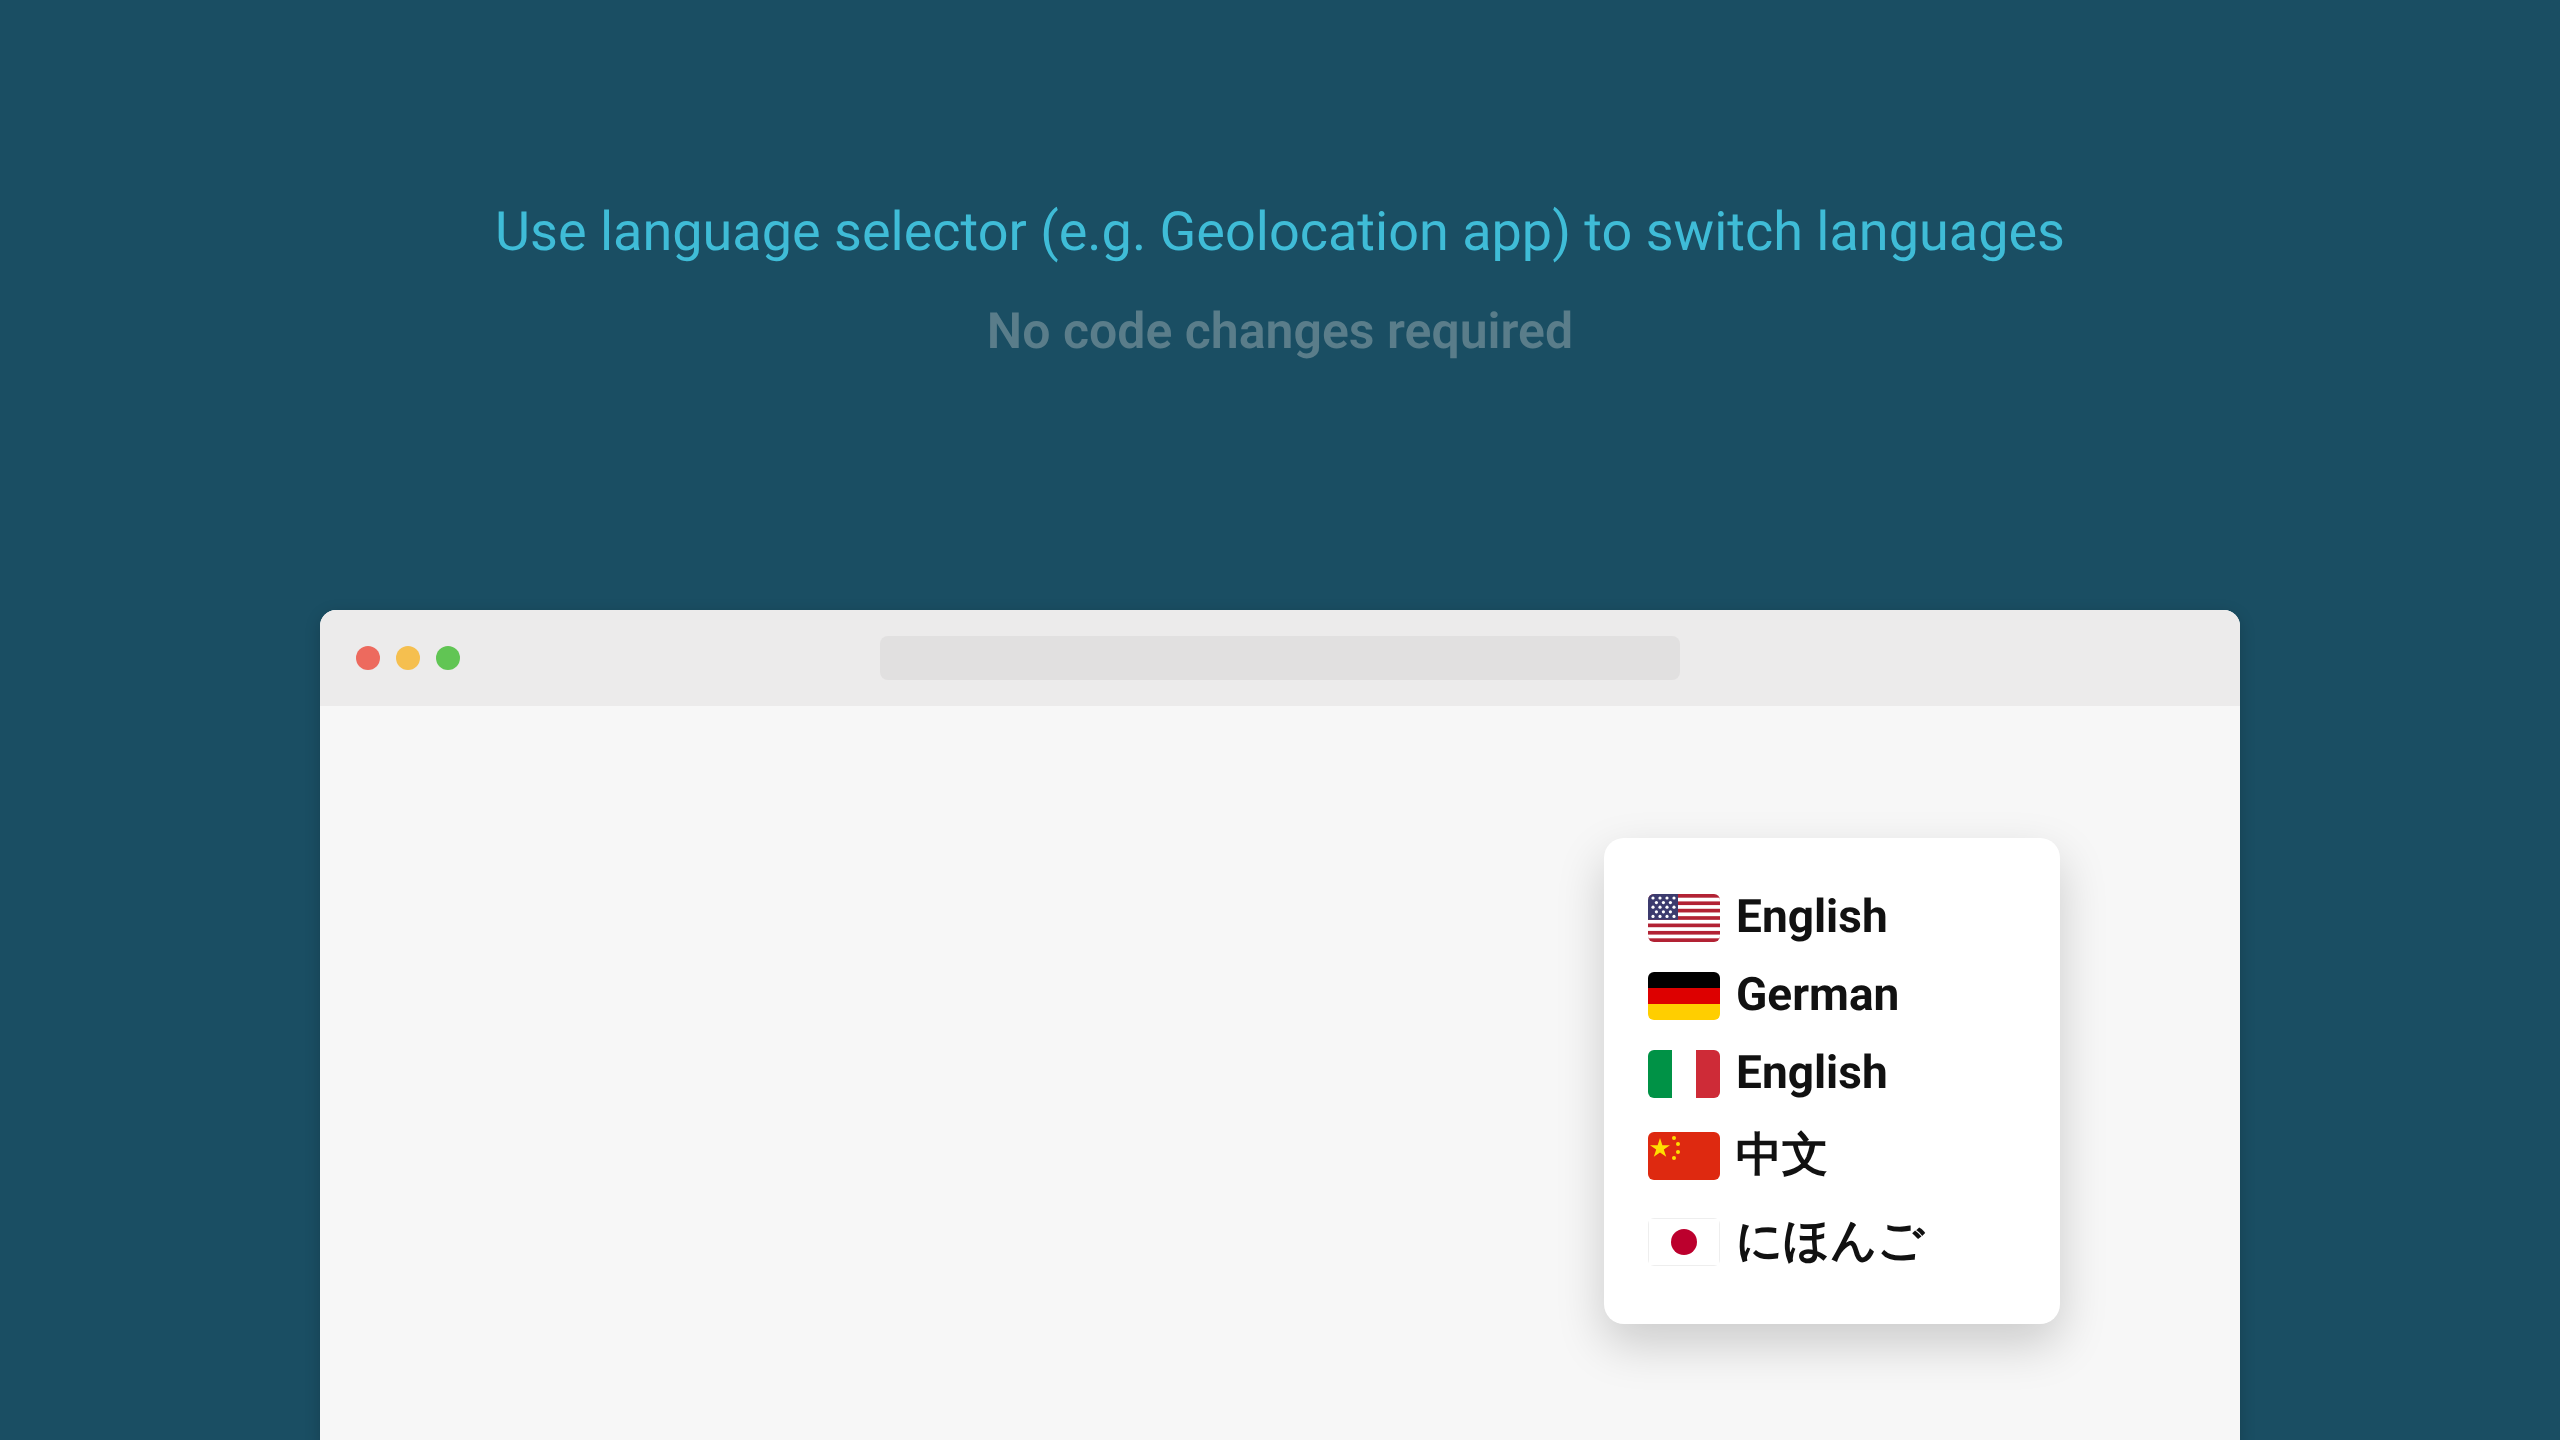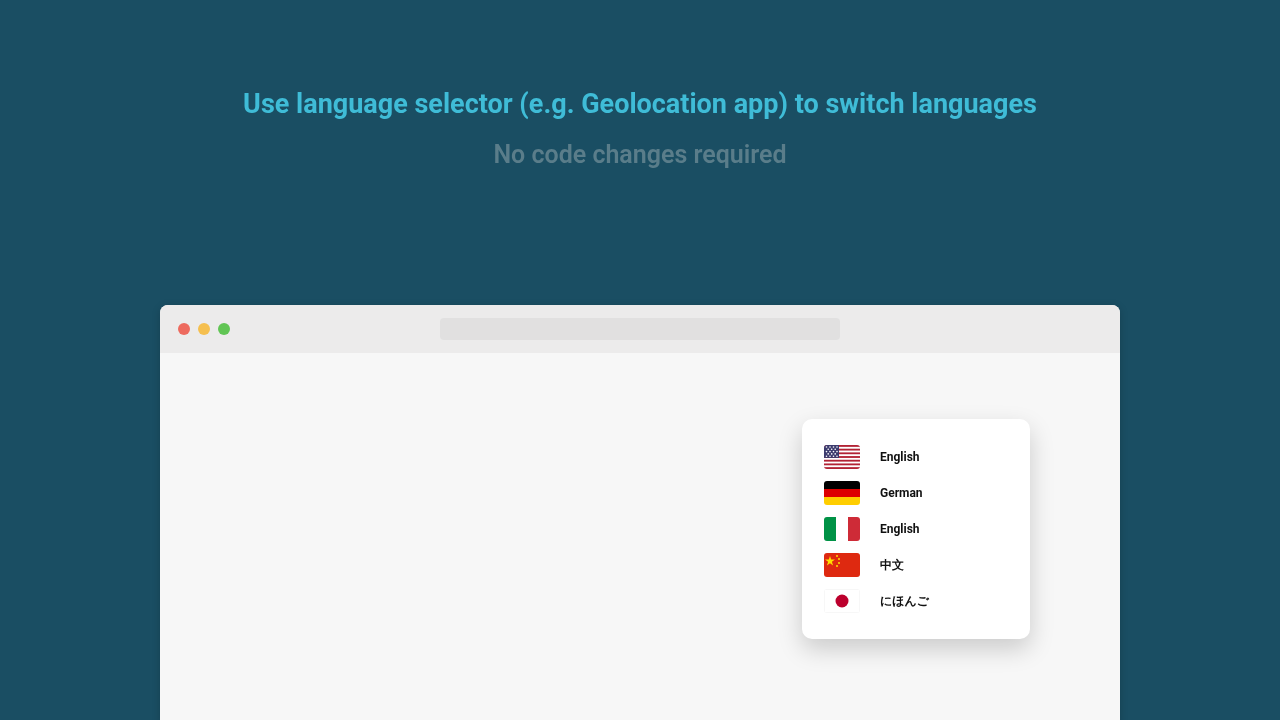--- a/index.html
+++ b/index.html
@@ -17,23 +17,23 @@
     width: 100%;
   }
   .title {
     font-size: 44px;
     font-weight: 800;
     letter-spacing: 1px;
     color: #d9f5f9;
   }
   .subtitle {
     font-size: 27px;
-    font-weight: 700;
+    font-weight: 400;
     color: #3fbcd7;
-    margin-top: 0;
+    margin-top: 12px;
   }
   .note {
     font-size: 25px;
     font-weight: 600;
     color: #5a7d8a;
     margin-top: 20px;
   }
   .browser {
     position: absolute;
     top: 305px;
@@ -88,24 +88,24 @@
     top: 66px;
     width: 228px;
     background: #ffffff;
     border-radius: 10px;
     box-shadow: 0 10px 24px rgba(0,0,0,0.18);
     padding: 20px 18px;
   }
   .lang-item {
     display: flex;
     align-items: center;
-    gap: 20px;
+    gap: 8px;
     padding: 6px 4px;
     cursor: pointer;
-    font-size: 12px;
+    font-size: 23px;
     font-weight: 700;
     color: #111;
   }
   .flag {
     width: 36px; height: 24px;
     border-radius: 3px;
     overflow: hidden;
     flex-shrink: 0;
     display: block;
   }

